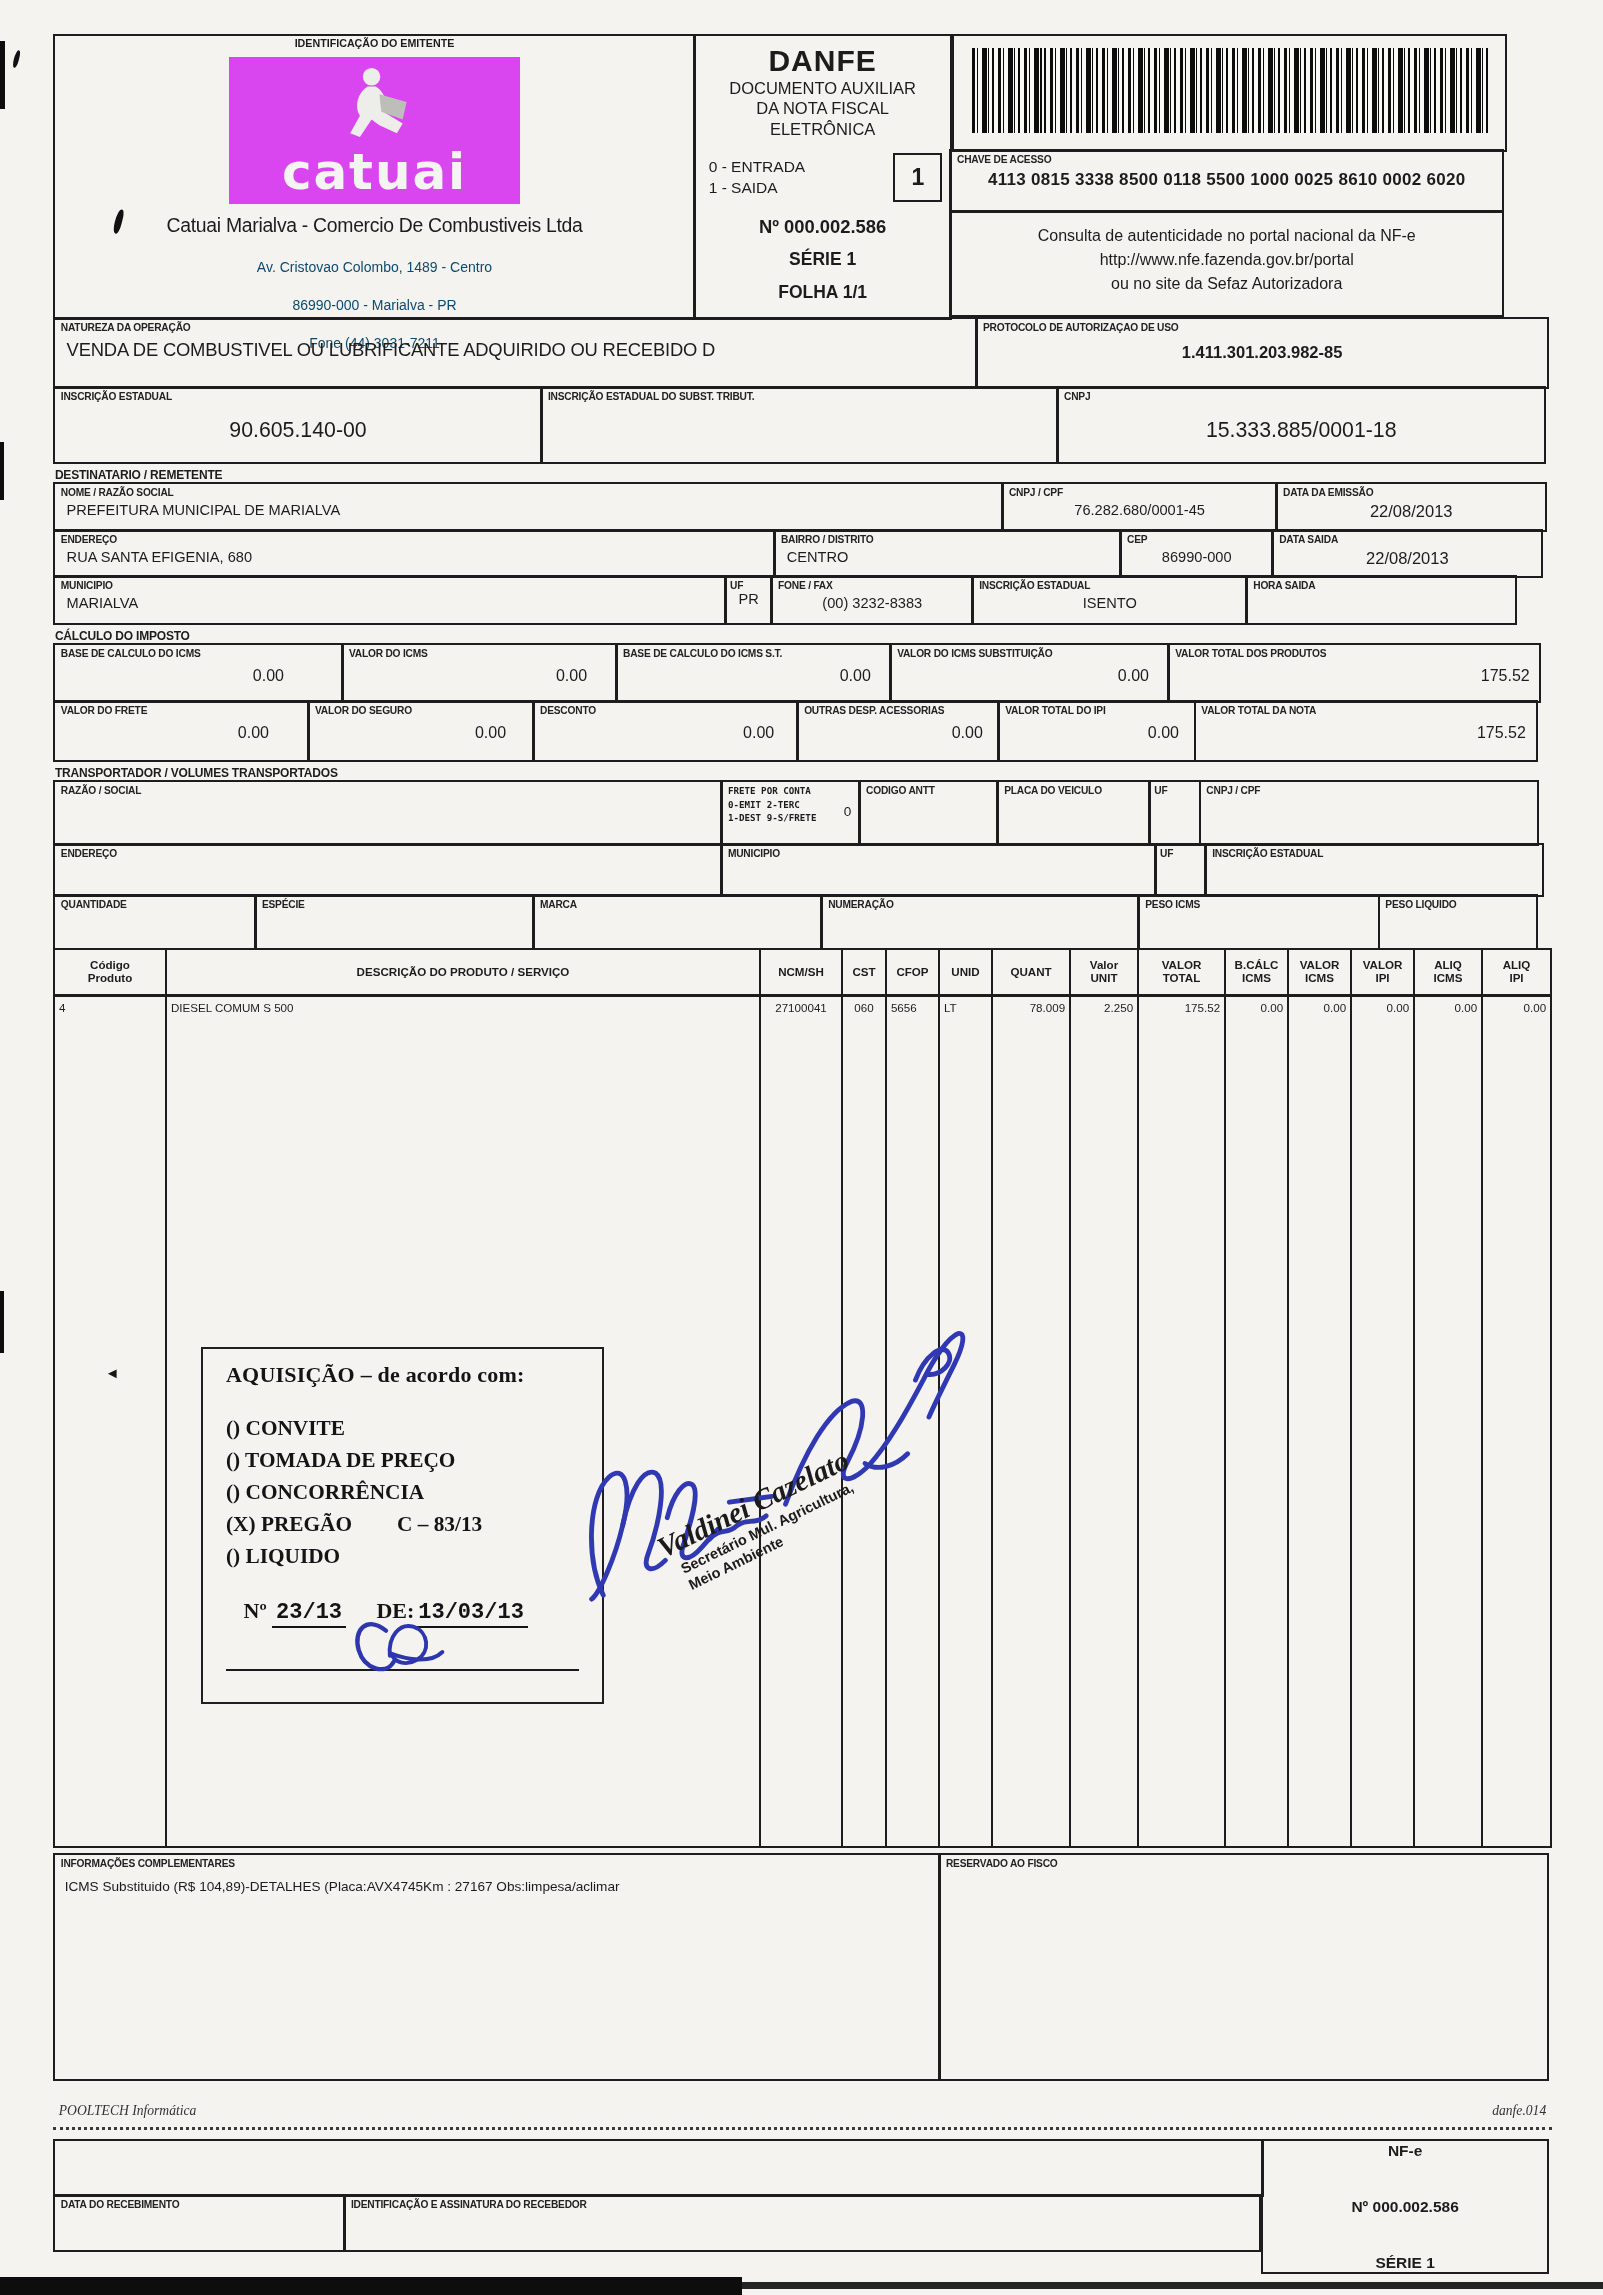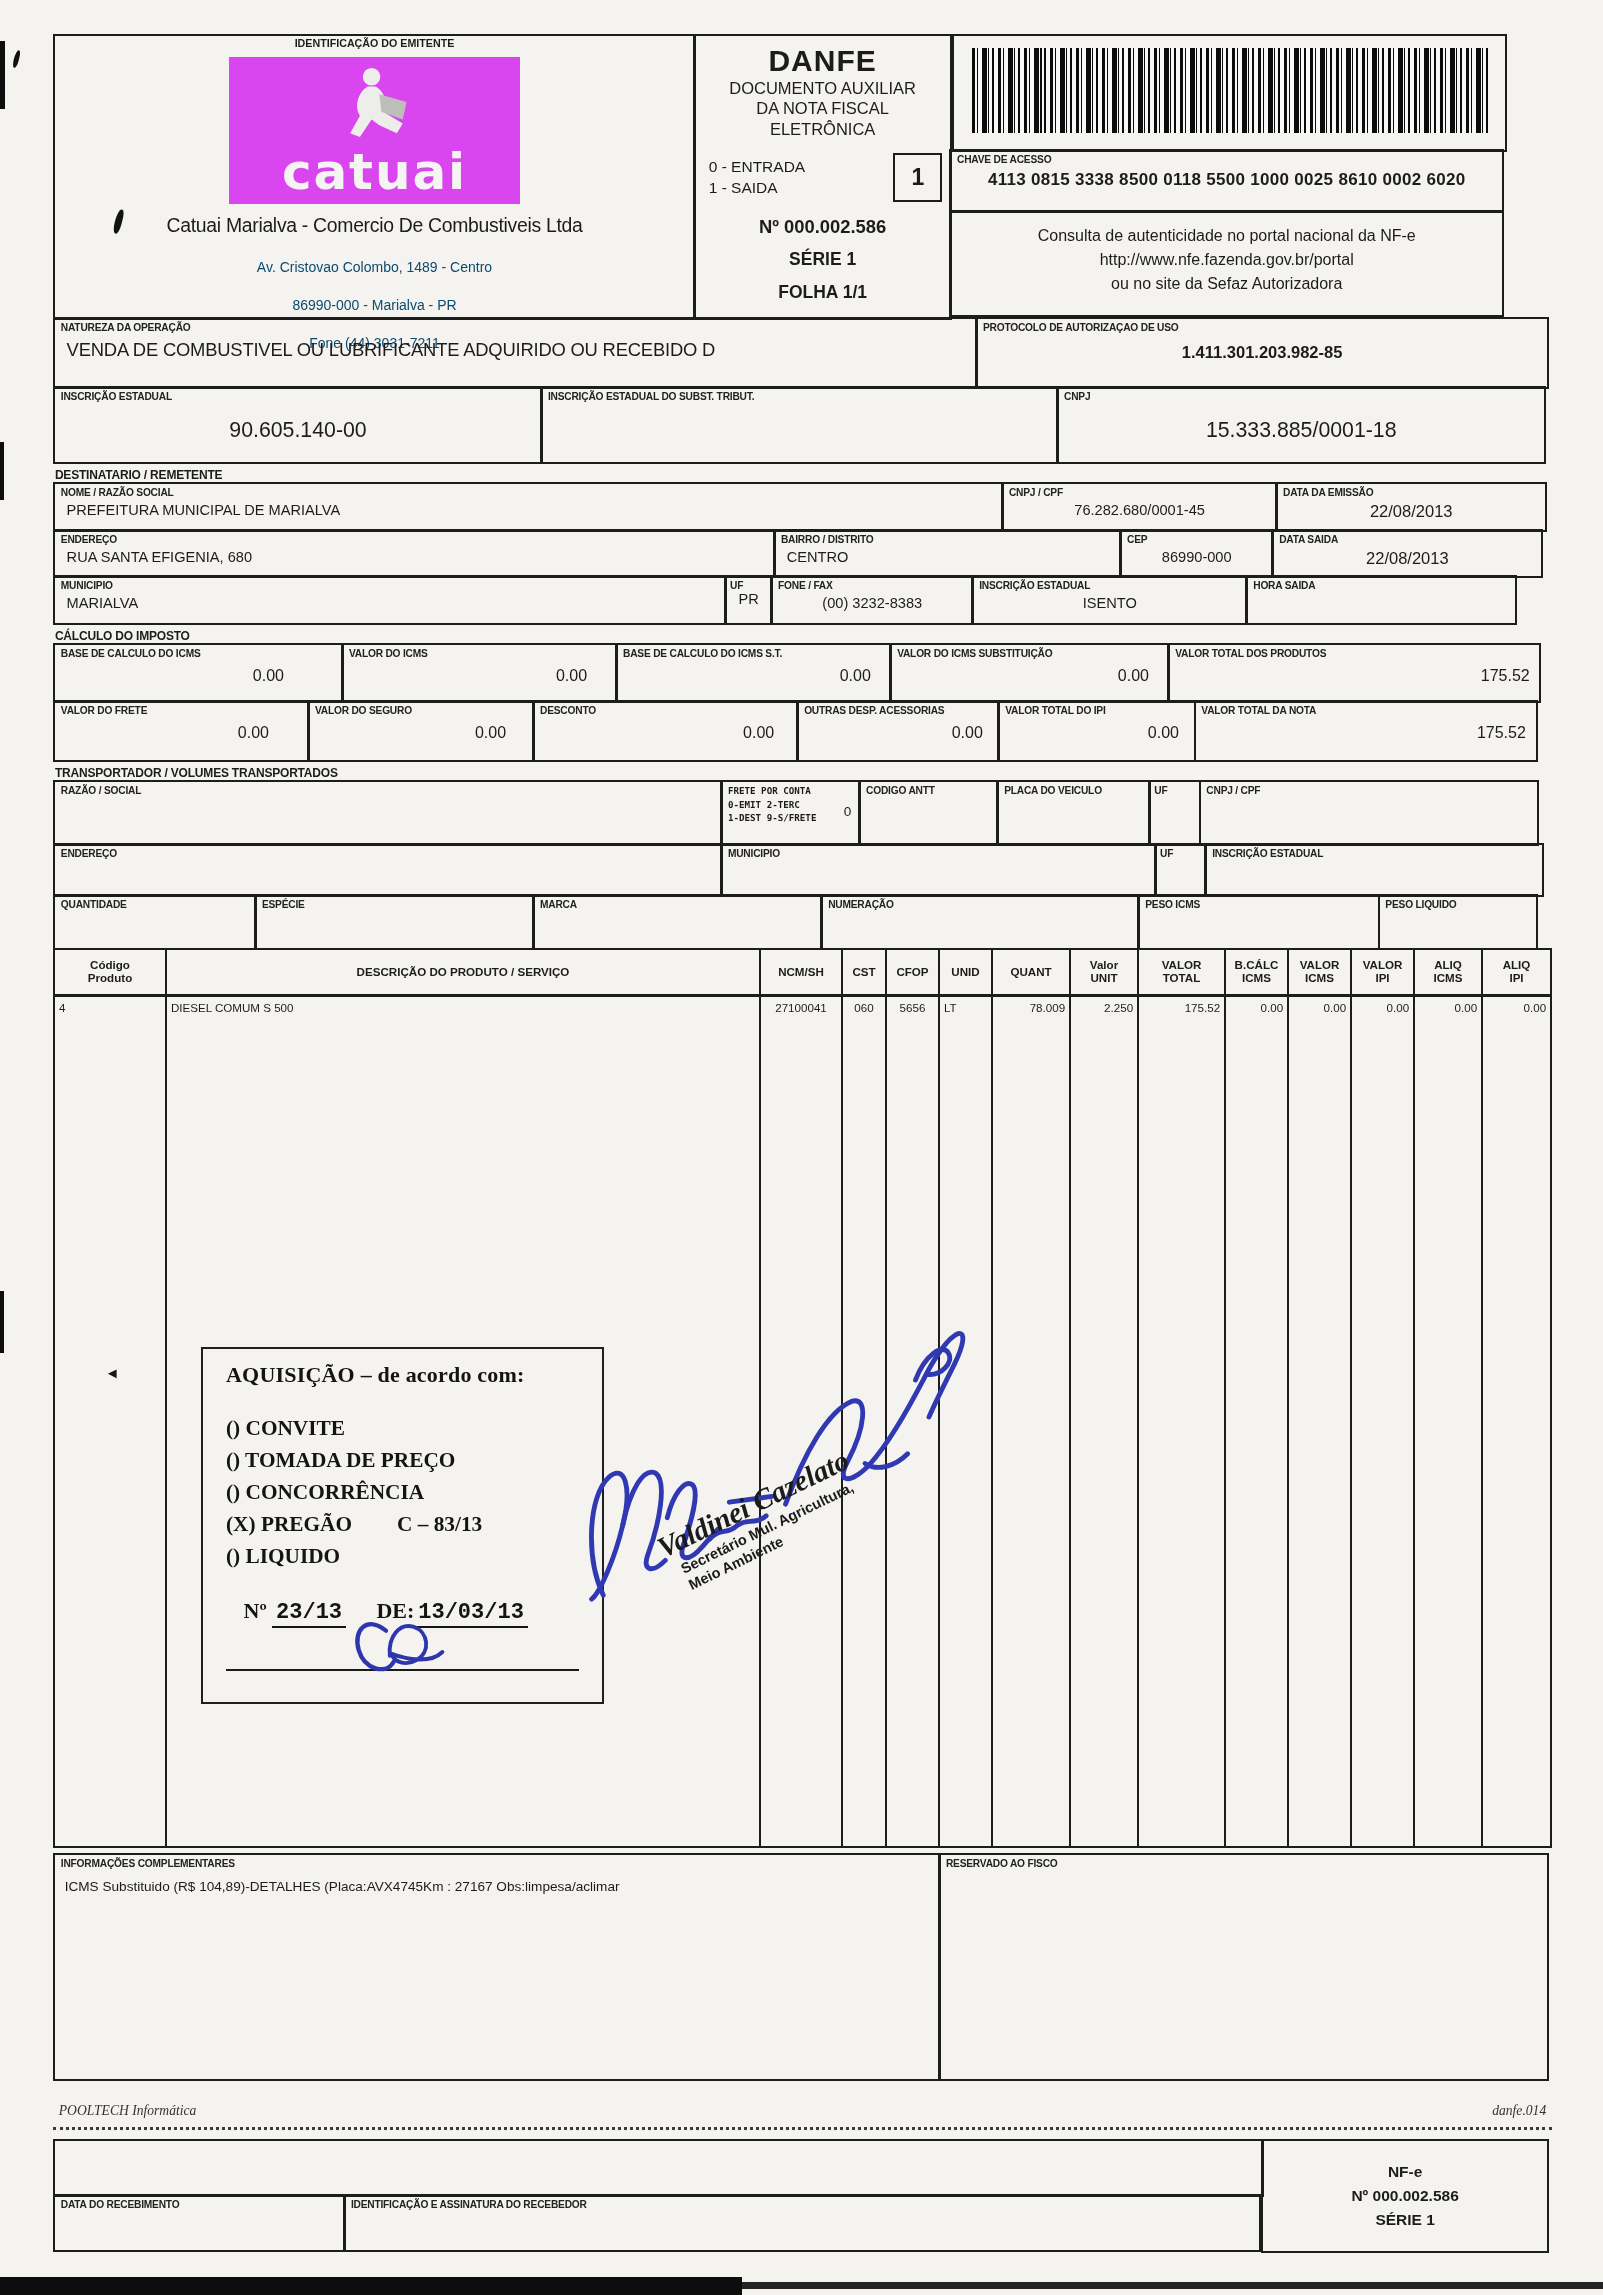--- a/index.html
+++ b/index.html
@@ -397,21 +397,21 @@
         </div>
         <div class="pcol" style="flex: 0 0 594px; text-align: left;">
           <div>DIESEL COMUM S 500</div>
         </div>
         <div class="pcol" style="flex: 0 0 82px; text-align: center;">
           <div>27100041</div>
         </div>
         <div class="pcol" style="flex: 0 0 44px; text-align: center;">
           <div>060</div>
         </div>
-        <div class="pcol" style="flex: 0 0 53px; text-align: center;">
+        <div class="pcol" style="flex: 0 0 53px; text-align: left;">
           <div>5656</div>
         </div>
         <div class="pcol" style="flex: 0 0 53px; text-align: left;">
           <div>LT</div>
         </div>
         <div class="pcol" style="flex: 0 0 78px; text-align: right;">
           <div>78.009</div>
         </div>
         <div class="pcol" style="flex: 0 0 68px; text-align: right;">
           <div>2.250</div>
@@ -501,21 +501,21 @@
       <div class="c" style="width:100%;height:58px;"></div>
       <div style="display:flex;margin-top:-2.9px;">
         <div class="c" style="width:293px;height:58px;">
           <div class="lbl">DATA DO RECEBIMENTO</div>
         </div>
         <div class="c" style="width:918px;height:58px;">
           <div class="lbl">IDENTIFICAÇÃO E ASSINATURA DO RECEBEDOR</div>
         </div>
       </div>
     </div>
-    <div class="c nfe-box" style="width:288px;height:114px;">
+    <div class="c nfe-box" style="width:288px;height:135px;gap:32px;">
       <div>NF-e</div>
       <div>Nº 000.002.586</div>
       <div>SÉRIE 1</div>
     </div>
   </div>
 
 </div>
 
 
 </body></html>

